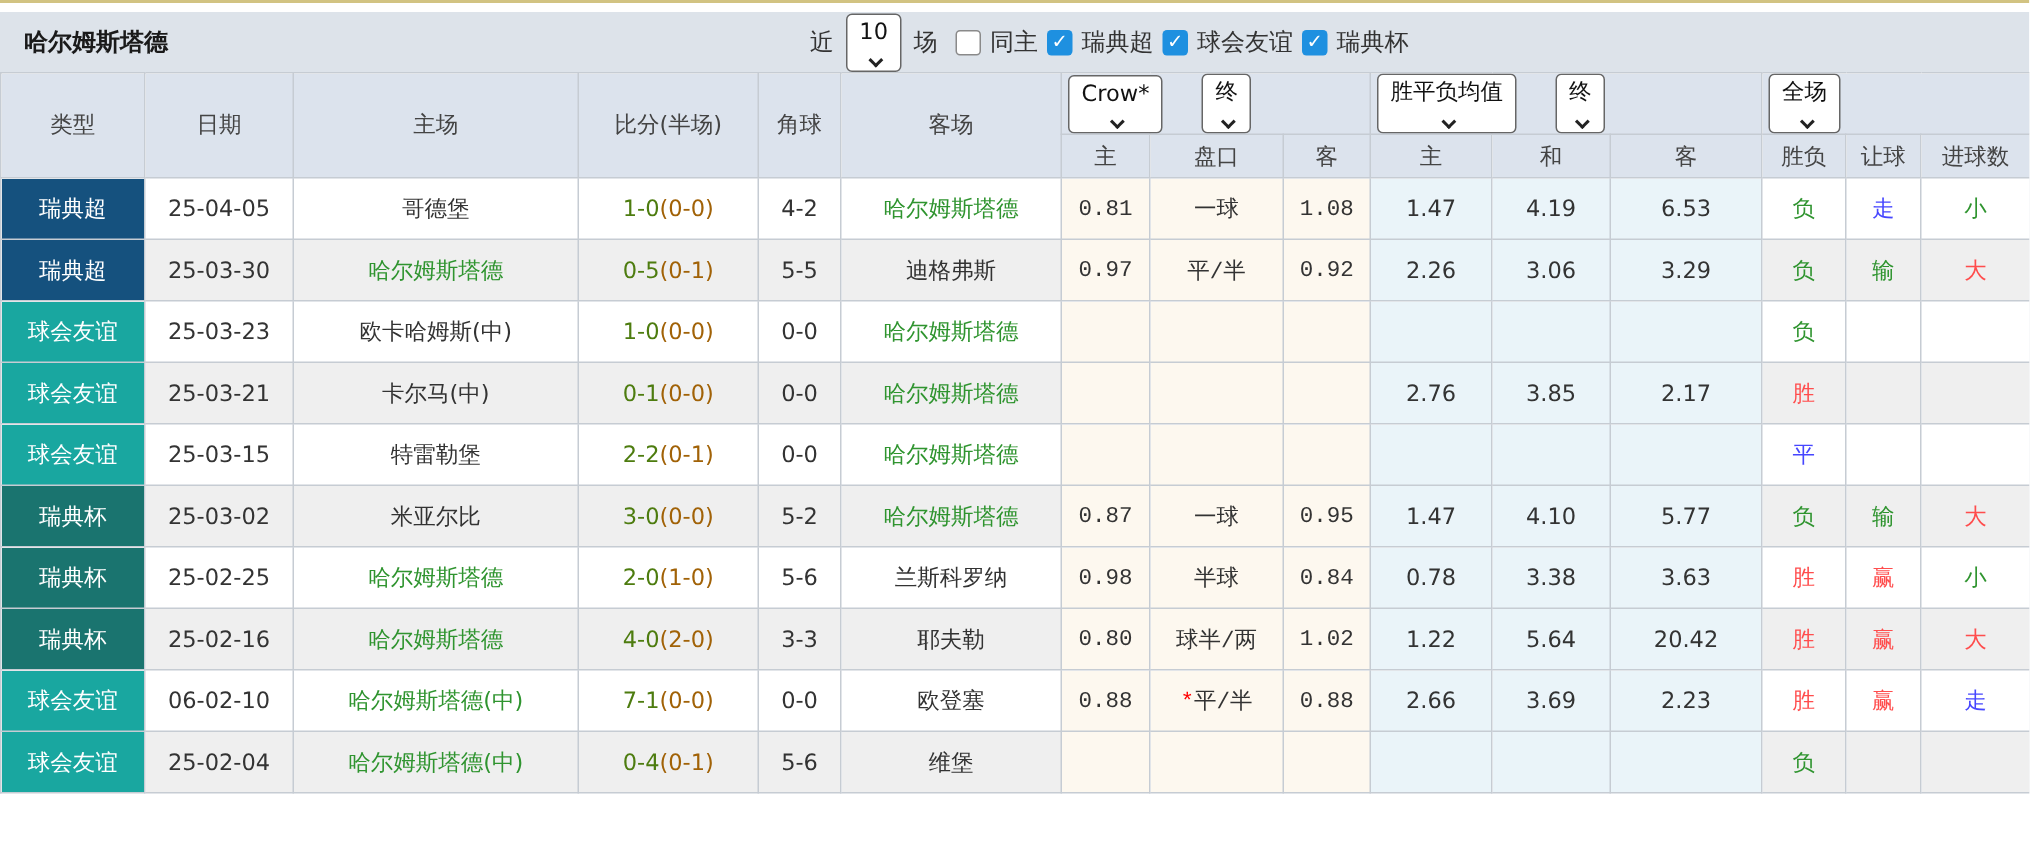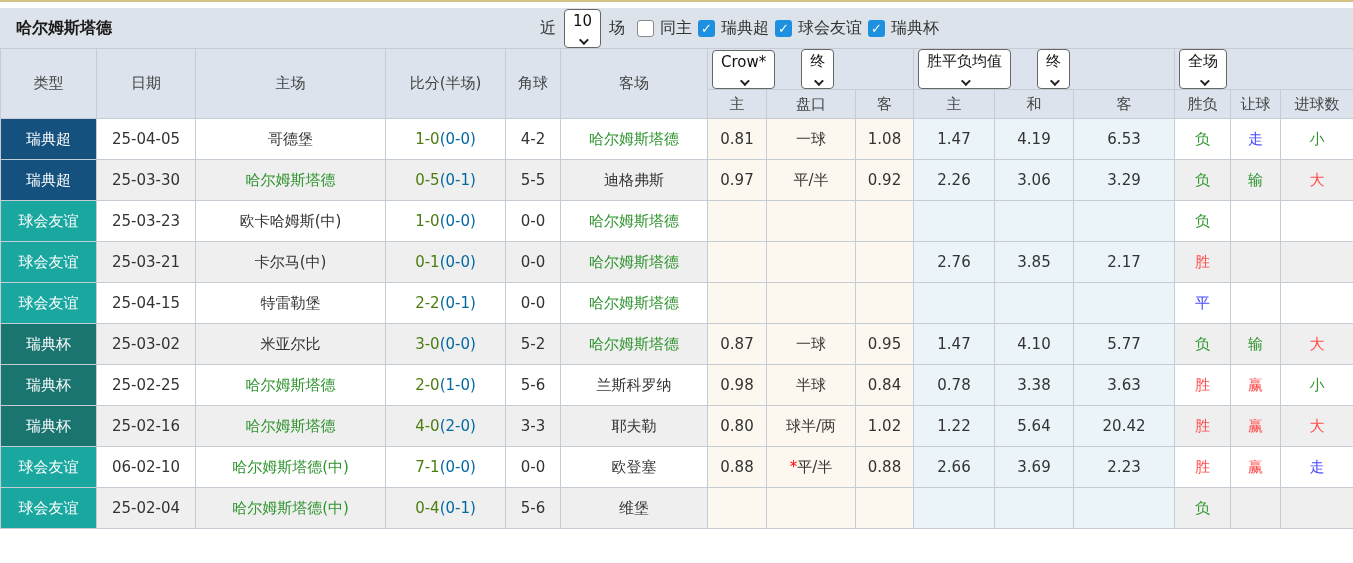--- a/index.html
+++ b/index.html
@@ -77,28 +77,28 @@
   table { border-collapse: collapse; table-layout: fixed; width: 1353px; font-size: 15px; }
   td, th { border: 1px solid #c6ccd3; overflow: hidden; white-space: nowrap; text-align: center; font-weight: normal; }
   thead th { background: #dce3ed; color: #3a3a3a; }
   .hdr-group { height: 30px; }
   .hdr-sub { height: 29px; }
   .hdr-sub th { font-size: 15px; color: #444; }
   .rowspan-th { font-size: 15px; color: #444; }
   tbody td { height: 41px; color: #333; }
   tbody tr.alt td { background: #efefef; }
   tbody tr td { background: #ffffff; }
-  tbody td.ah { background: #fdf8ef !important; }
+  tbody td.ah { background: #fdf8ef !important; font-family: Liberation Mono, monospace; }
   tbody td.avg { background: #eaf4f9 !important; }
   td.badge { color: #fff !important; font-size: 15px; }
   .c-green { color: #2f942f !important; }
   .c-red { color: #ff4d4d !important; }
   .c-blue { color: #4646ff !important; }
   .score-main { color: #4d7c0f; }
-  .score-half { color: #0369a1; text-align: right; }
+  .score-half { color: #a16207; text-align: right; }
   .star { color: #ff0000; }
   .dropdown-cell { display: flex; justify-content: flex-start; align-items: center; gap: 18px; }
 </style>
 </head>
 <body>
 
 <div class="container">
   <div class="top-accent"></div>
   <div class="top-gap"></div>
 
@@ -258,21 +258,21 @@
           <td class="ah"></td>
           <td class="avg">2.76</td>
           <td class="avg">3.85</td>
           <td class="avg">2.17</td>
           <td class="c-red">胜</td>
           <td></td>
           <td></td>
         </tr>
         <tr>
           <td class="badge" style="background: rgb(25, 167, 160);">球会友谊</td>
-          <td>25-04-15</td>
+          <td>25-03-15</td>
           <td>特雷勒堡</td>
           <td><span class="score-main">2-2</span><span class="score-half">(0-1)</span></td>
           <td>0-0</td>
           <td class="c-green">哈尔姆斯塔德</td>
           <td class="ah"></td>
           <td class="ah"></td>
           <td class="ah"></td>
           <td class="avg"></td>
           <td class="avg"></td>
           <td class="avg"></td>

